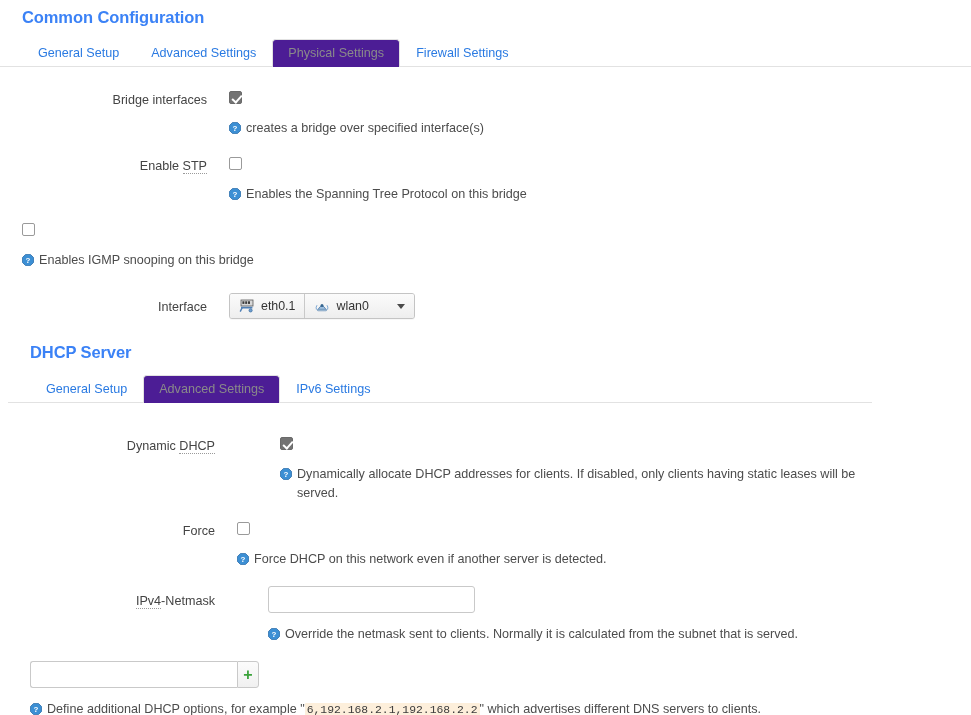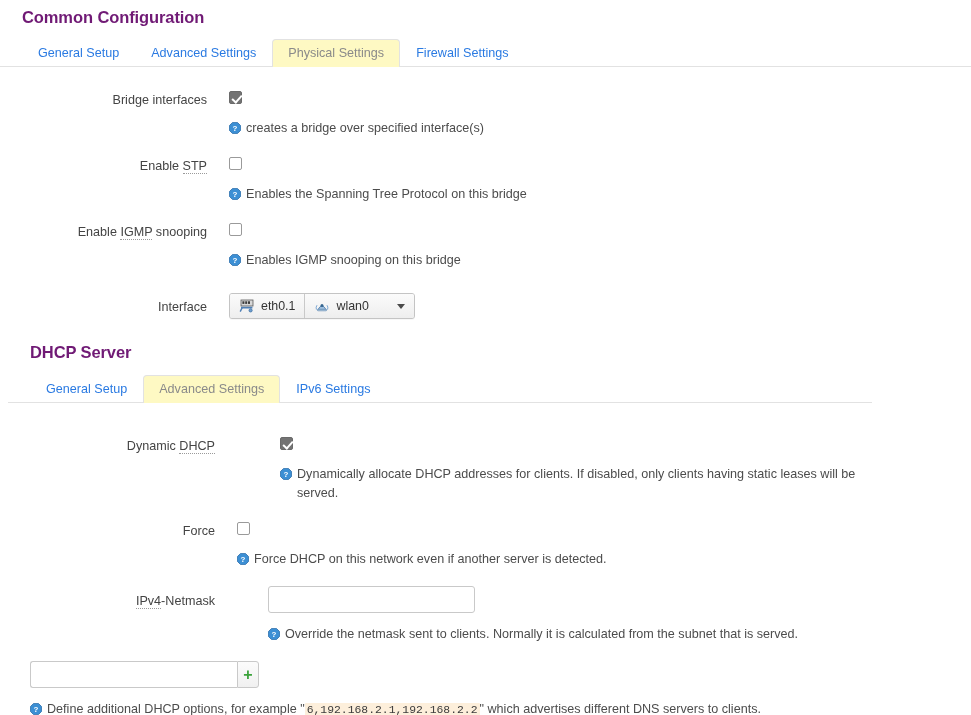--- a/index.html
+++ b/index.html
@@ -10,21 +10,21 @@
     font-family: "Liberation Sans", sans-serif;
     color: #404040;
     overflow: hidden;
   }
   .page { position: relative; width: 971px; height: 715px; }
 
   
   .section-title {
     font-size: 16.5px;
     font-weight: bold;
-    color: #701a75;
+    color: #3b82f6;
     letter-spacing: -0.1px;
   }
 
   
   .tabbar {
     position: relative;
     border-bottom: 1px solid #e2e2e2;
     height: 28px;
     padding-left: 22px;
     font-size: 0;
@@ -39,21 +39,21 @@
     color: #2a7ae2;
     border: 1px solid transparent;
     border-bottom: none;
     border-radius: 4px 4px 0 0;
     vertical-align: bottom;
     position: relative;
     cursor: pointer;
   }
   .tab.active {
     color: #8a8a8a;
-    background: #fef9c3;
+    background: #4c1d95;
     border-color: #e2e2e2;
     cursor: default;
   }
   .tab.active::after {
     content: "";
     position: absolute;
     left: 0; right: 0; bottom: -1px;
     height: 1px;
     background: #ffffff;
   }
@@ -234,21 +234,20 @@
             <svg class="help-icon" viewBox="0 0 12 12">
               <path d="M3.6 0.4 H8.4 L11.6 3.6 V8.4 L8.4 11.6 H3.6 L0.4 8.4 V3.6 Z" fill="#3c8fd4" stroke="#2a6ba8" stroke-width="0.8"></path>
               <text x="6" y="9" font-size="8" font-family="Liberation Sans, sans-serif" font-weight="bold" fill="#ffffff" text-anchor="middle">?</text>
             </svg>
             <span>Enables the Spanning Tree Protocol on this bridge</span>
           </div>
         </div>
       </div>
 
       <div class="row" style="padding-top:17px;">
-        <div class="lbl"><span>Enable </span><span class="abbr">IGMP</span><span> snooping</span></div>
         <div class="ctrl">
           <span class="cb"></span>
           <div class="help">
             <svg class="help-icon" viewBox="0 0 12 12">
               <path d="M3.6 0.4 H8.4 L11.6 3.6 V8.4 L8.4 11.6 H3.6 L0.4 8.4 V3.6 Z" fill="#3c8fd4" stroke="#2a6ba8" stroke-width="0.8"></path>
               <text x="6" y="9" font-size="8" font-family="Liberation Sans, sans-serif" font-weight="bold" fill="#ffffff" text-anchor="middle">?</text>
             </svg>
             <span>Enables IGMP snooping on this bridge</span>
           </div>
         </div>

